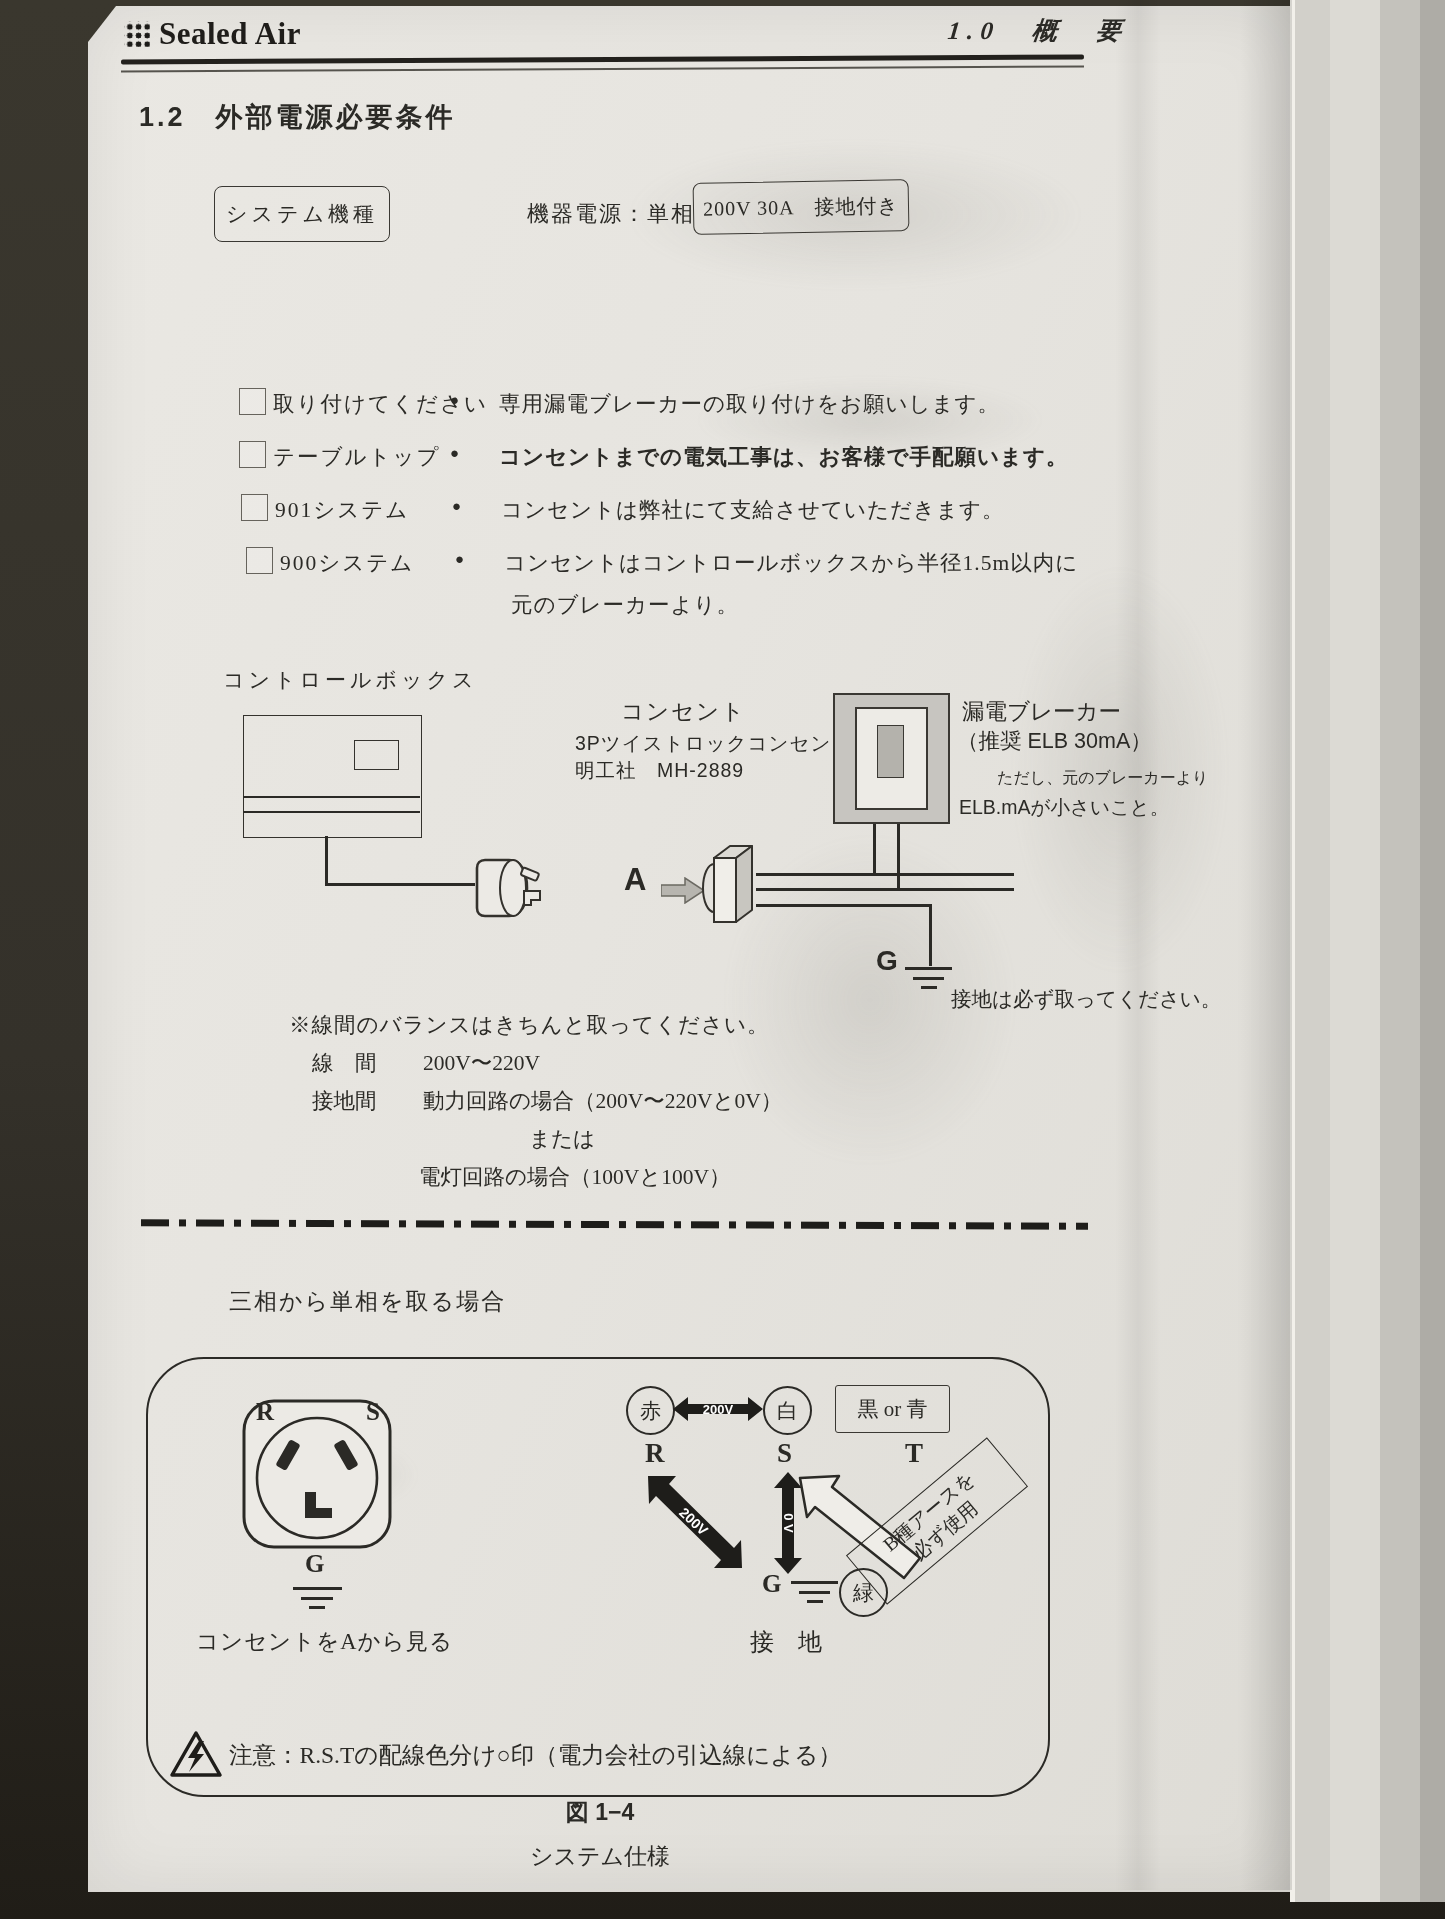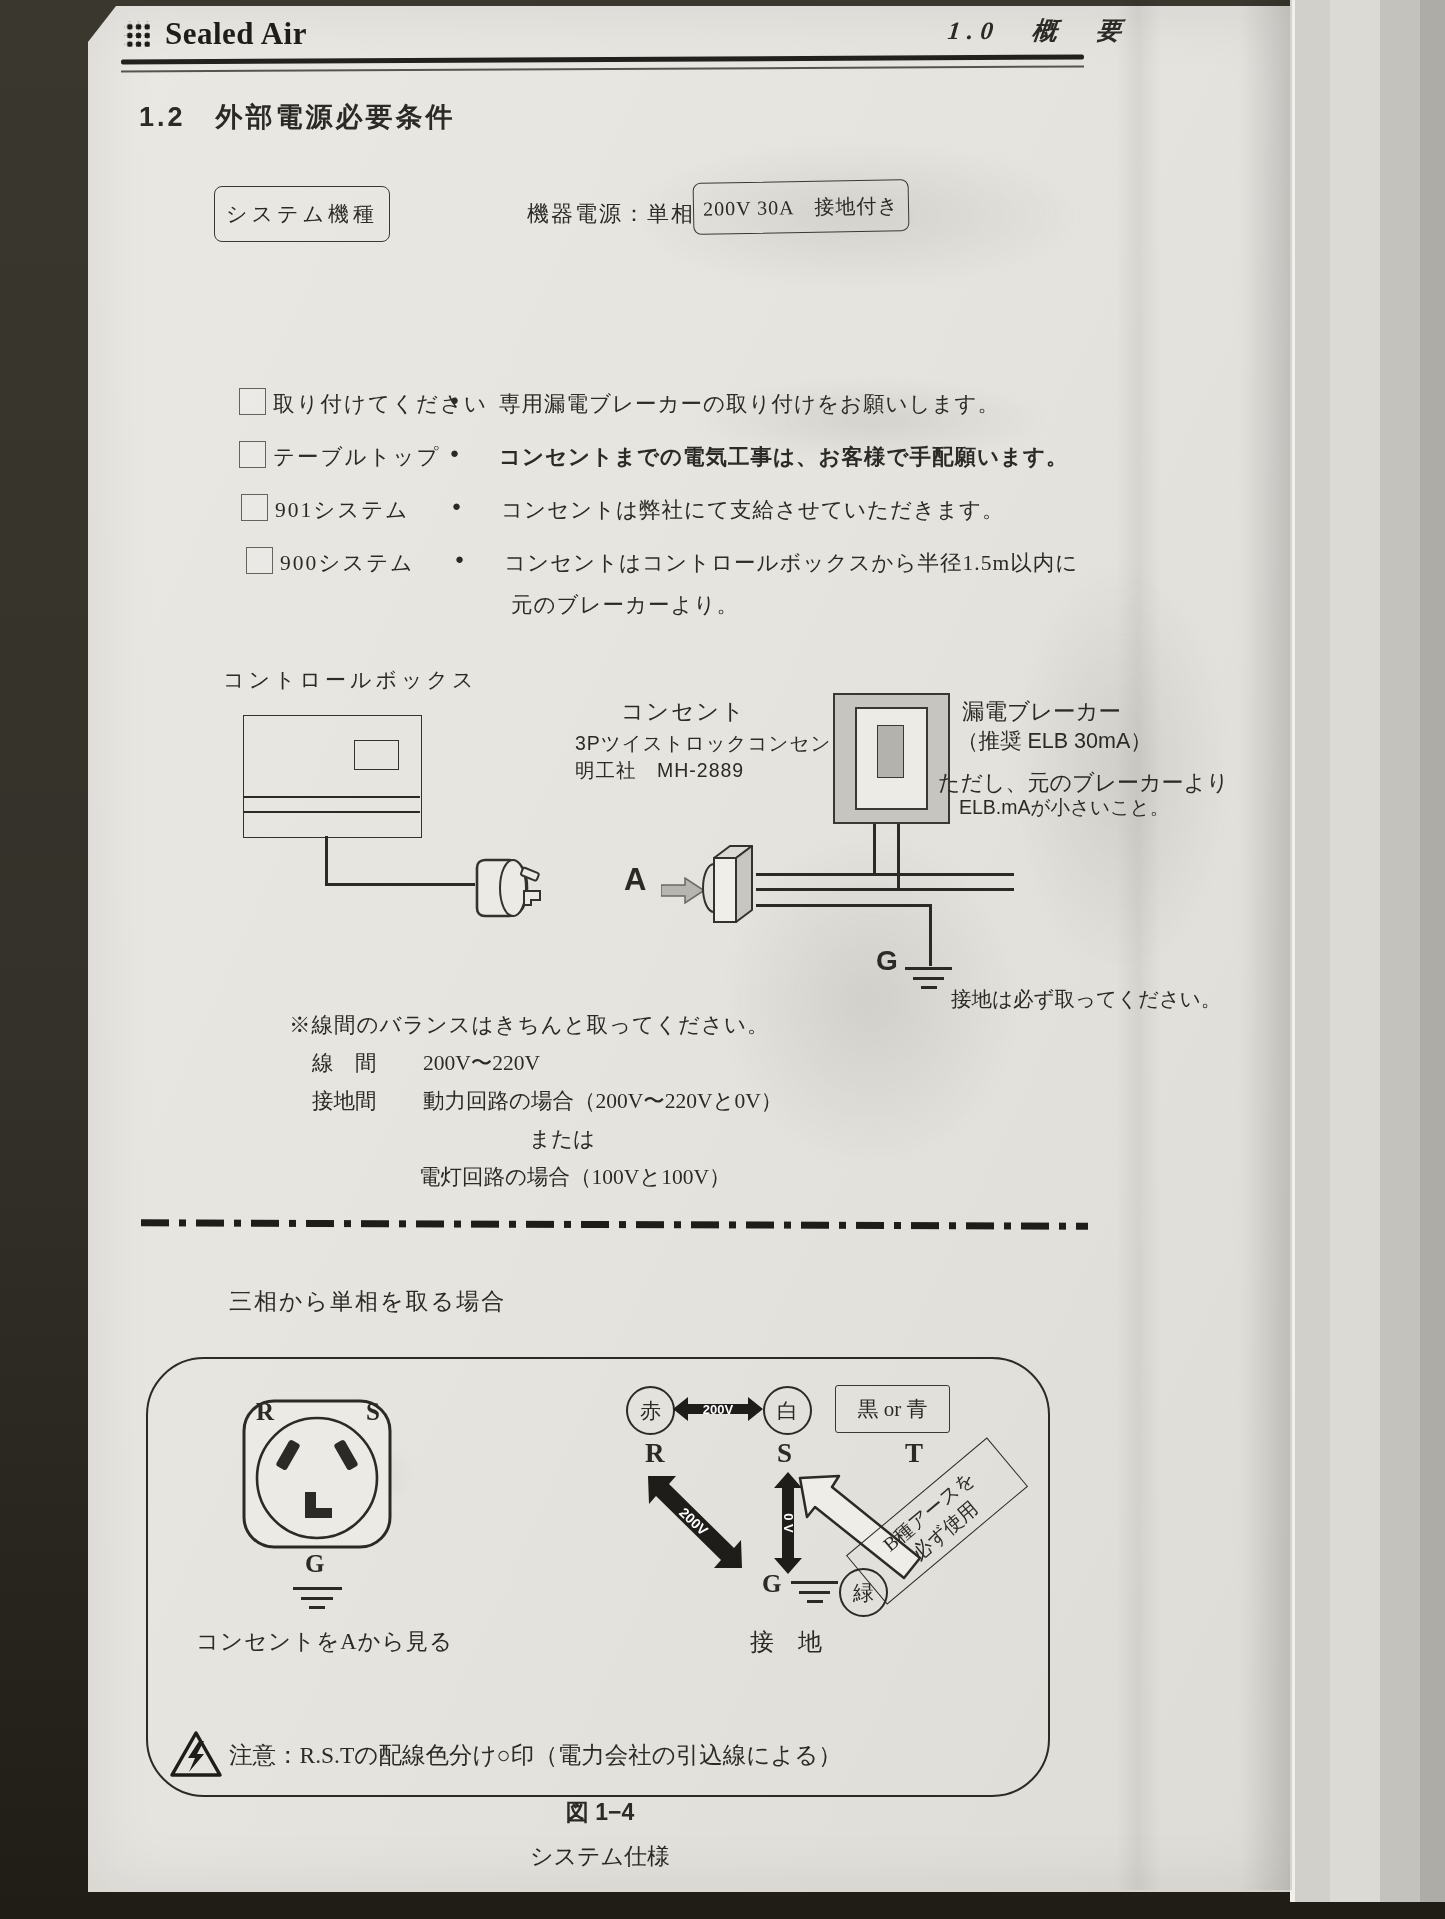--- a/index.html
+++ b/index.html
@@ -27,21 +27,21 @@
   #sm4{left:1010px;top:560px;width:220px;height:420px;}
   #sm5{left:240px;top:1440px;width:180px;height:70px;}
 
   .t{position:absolute;white-space:nowrap;color:#2b2a26;}
   .sans{font-family:"Liberation Sans","DejaVu Sans",sans-serif;}
   .line{position:absolute;background:#2b2a26;}
   .bx{position:absolute;border:1.6px solid #3a3833;border-radius:8px;
       display:flex;align-items:center;justify-content:center;}
 
   
-  #hdr-logo{left:124px;top:16px;display:flex;align-items:center;gap:15px;}
+  #hdr-logo{left:124px;top:16px;display:flex;align-items:center;gap:9px;}
   #logo-grid{width:26px;height:26px;
     background-image:radial-gradient(circle,#1b1a17 2.7px,transparent 3.1px);
     background-size:8.7px 8.7px;background-position:1.5px 1.5px;}
   #logo-text{font-size:31px;font-weight:bold;letter-spacing:.5px;color:#1f1d1a;}
   #hdr-section{left:948px;top:14px;font-size:25px;font-style:italic;font-weight:600;
     letter-spacing:7px;transform:skewX(-6deg);}
   #rule1{left:121px;top:57px;width:963px;height:5px;background:#23211d;transform:rotate(-.3deg);border-radius:2px;}
   #rule2{left:121px;top:68px;width:963px;height:2.2px;background:#56544e;transform:rotate(-.3deg);}
 
   #sec-title{left:139px;top:99px;font-size:27px;font-weight:bold;letter-spacing:3px;}
@@ -81,21 +81,21 @@
   #wire-w2{left:756px;top:888px;width:258px;height:2.6px;}
   #wire-w3{left:756px;top:904px;width:176px;height:2.6px;}
   #wire-gd{left:929px;top:904px;width:2.6px;height:62px;}
   #wire-t1{left:873px;top:820px;width:2.6px;height:55px;}
   #wire-t2{left:897px;top:820px;width:2.6px;height:70px;}
   #brk-outer{position:absolute;left:833px;top:693px;width:113px;height:127px;background:#c7c5c0;border:2px solid #3a3833;}
   #brk-inner{position:absolute;left:855px;top:707px;width:69px;height:99px;background:#edebe6;border:2px solid #3a3833;}
   #brk-toggle{position:absolute;left:877px;top:725px;width:25px;height:51px;background:#b4b2ac;border:1.6px solid #3a3833;}
   #lbl-brk1{left:962px;top:696px;font-size:22.5px;}
   #lbl-brk2{left:957px;top:726px;font-size:21.5px;}
-  #lbl-brk3{left:938px;top:768px;font-size:22px;}
+  #lbl-brk3{left:997px;top:768px;font-size:16px;}
   #lbl-brk4{left:959px;top:794px;font-size:19.5px;}
   #g1-label{left:876px;top:945px;font-size:28px;font-weight:bold;}
   #gb1{left:905px;top:967px;width:47px;height:3.2px;}
   #gb2{left:913px;top:977px;width:31px;height:3.2px;}
   #gb3{left:921px;top:986px;width:16px;height:3.2px;}
   #lbl-gnd-note{left:951px;top:985px;font-size:20.5px;}
 
   
   #bal-note{left:289px;top:1010px;font-size:21.5px;letter-spacing:1px;}
   #bal-k1{left:312px;top:1048px;font-size:21.5px;}

